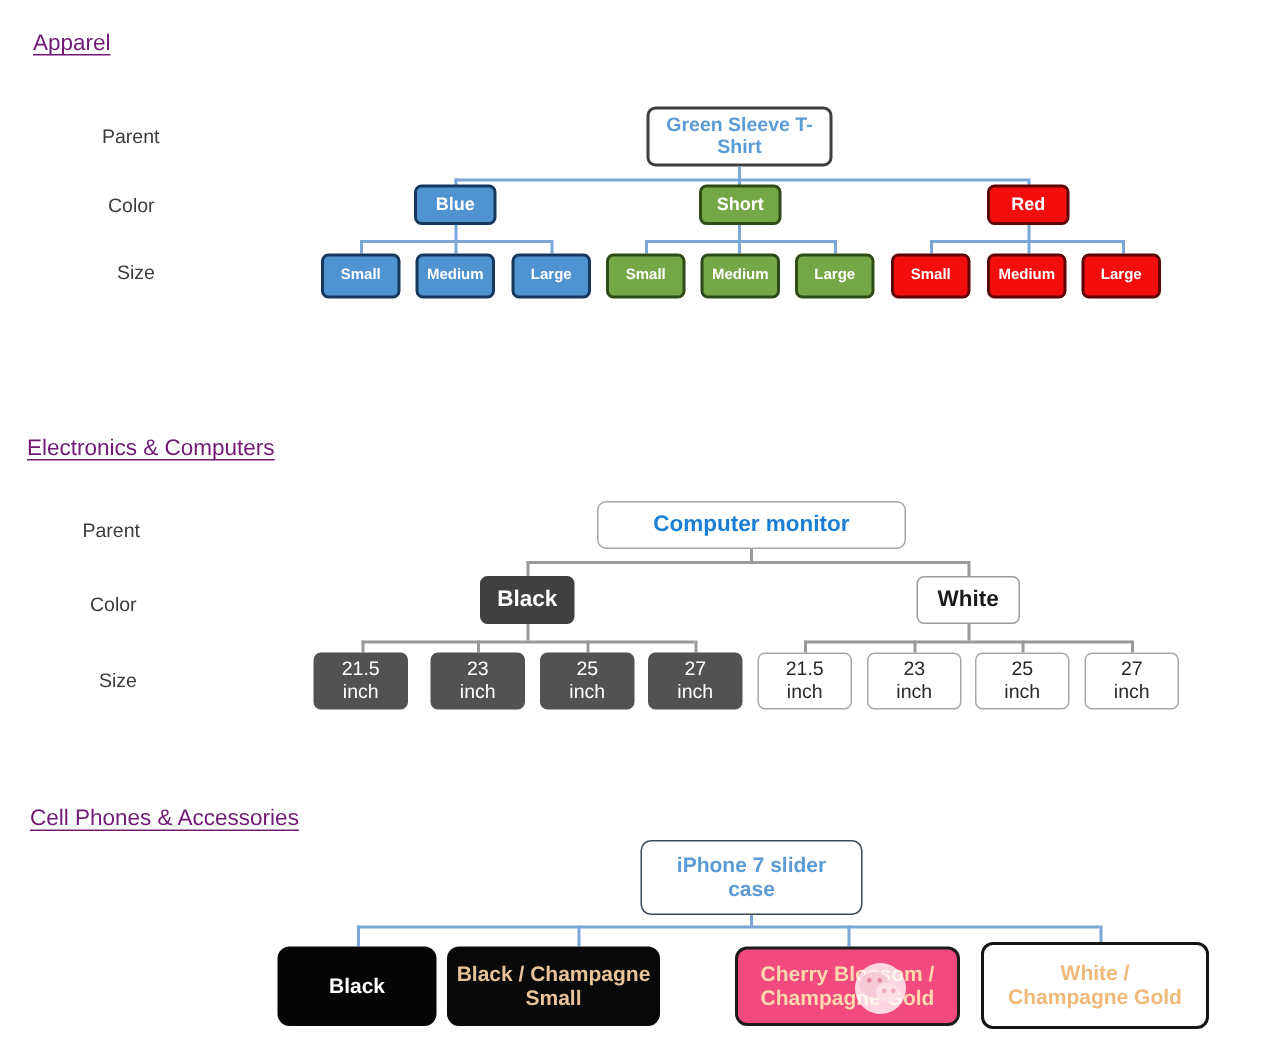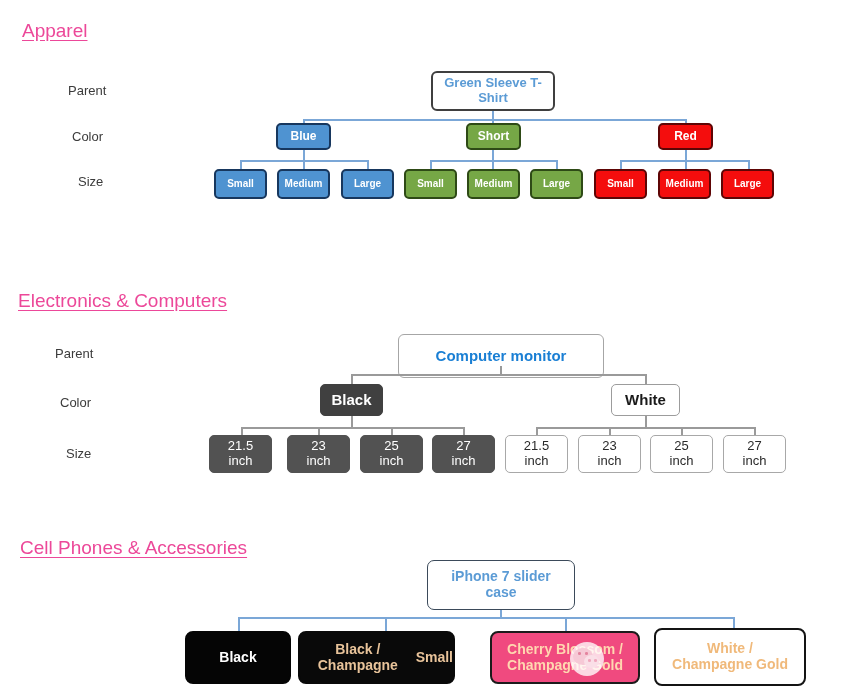--- a/index.html
+++ b/index.html
@@ -3,21 +3,21 @@
 <meta charset="utf-8">
 <style>
   html,body{margin:0;padding:0;}
   body{
     width:846px;height:700px;background:#ffffff;
     font-family:"Liberation Sans","DejaVu Sans",sans-serif;
     position:relative;overflow:hidden;
   }
   .section-title{
     position:absolute;
-    font-size:19px;color:#ec4899;
+    font-size:15px;color:#701a75;
     text-decoration:underline;
     text-underline-offset:3px;
     white-space:nowrap;
   }
   .row-label{
     position:absolute;
     font-size:13px;color:#3b3b3b;
     white-space:nowrap;
   }
   .node{
@@ -164,21 +164,21 @@
 <div class="node n-red small" style="left:594px;top:169px;width:53px;height:30px;">Small</div>
 <div class="node n-red small" style="left:658px;top:169px;width:53px;height:30px;">Medium</div>
 <div class="node n-red small" style="left:721px;top:169px;width:53px;height:30px;">Large</div>
 
 <div class="section-title" style="left:18px;top:290px;">Electronics &amp; Computers</div>
 
 <div class="row-label" style="left:55px;top:346px;">Parent</div>
 <div class="row-label" style="left:60px;top:395px;">Color</div>
 <div class="row-label" style="left:66px;top:446px;">Size</div>
 
-<div class="node n-root-elec" style="left:398px;top:334px;width:206px;height:44px;">Computer monitor</div>
+<div class="node n-root-elec" style="left:398px;top:334px;width:206px;height:32px;">Computer monitor</div>
 
 <div class="ln v gray" style="left:500px;top:366px;height:9px;"></div>
 <div class="ln h gray" style="left:351px;top:374px;width:295px;"></div>
 <div class="ln v gray" style="left:351px;top:374px;height:11px;"></div>
 <div class="ln v gray" style="left:645px;top:374px;height:11px;"></div>
 
 <div class="node n-darkgray" style="left:320px;top:384px;width:63px;height:32px;">Black</div>
 <div class="node n-white" style="left:611px;top:384px;width:69px;height:32px;">White</div>
 
 <div class="ln v gray" style="left:351px;top:416px;height:11px;"></div>
@@ -239,21 +239,21 @@
 <div class="ln v" style="left:500px;top:610px;height:8px;"></div>
 <div class="ln h" style="left:238px;top:617px;width:495px;"></div>
 <div class="ln v" style="left:238px;top:617px;height:14px;"></div>
 <div class="ln v" style="left:385px;top:617px;height:14px;"></div>
 <div class="ln v" style="left:565px;top:617px;height:14px;"></div>
 <div class="ln v" style="left:733px;top:617px;height:14px;"></div>
 
 <div class="node n-black" style="left:185px;top:631px;width:106px;height:53px;flex-direction:column;">
   <span>Black</span>
 </div>
-<div class="node n-black-gold" style="left:298px;top:631px;width:157px;height:53px;">
+<div class="node n-black-gold" style="left:298px;top:631px;width:142px;height:53px;flex-direction:column;">
   <span>Black / Champagne</span>
   <span>Small</span>
 </div>
 <div class="node n-pink" style="left:490px;top:631px;width:150px;height:53px;flex-direction:column;">
   <span>Cherry Blossom /</span>
   <span>Champagne Gold</span>
 </div>
 <div class="node n-whitegold" style="left:654px;top:628px;width:152px;height:58px;flex-direction:column;">
   <span>White /</span>
   <span>Champagne Gold</span>

